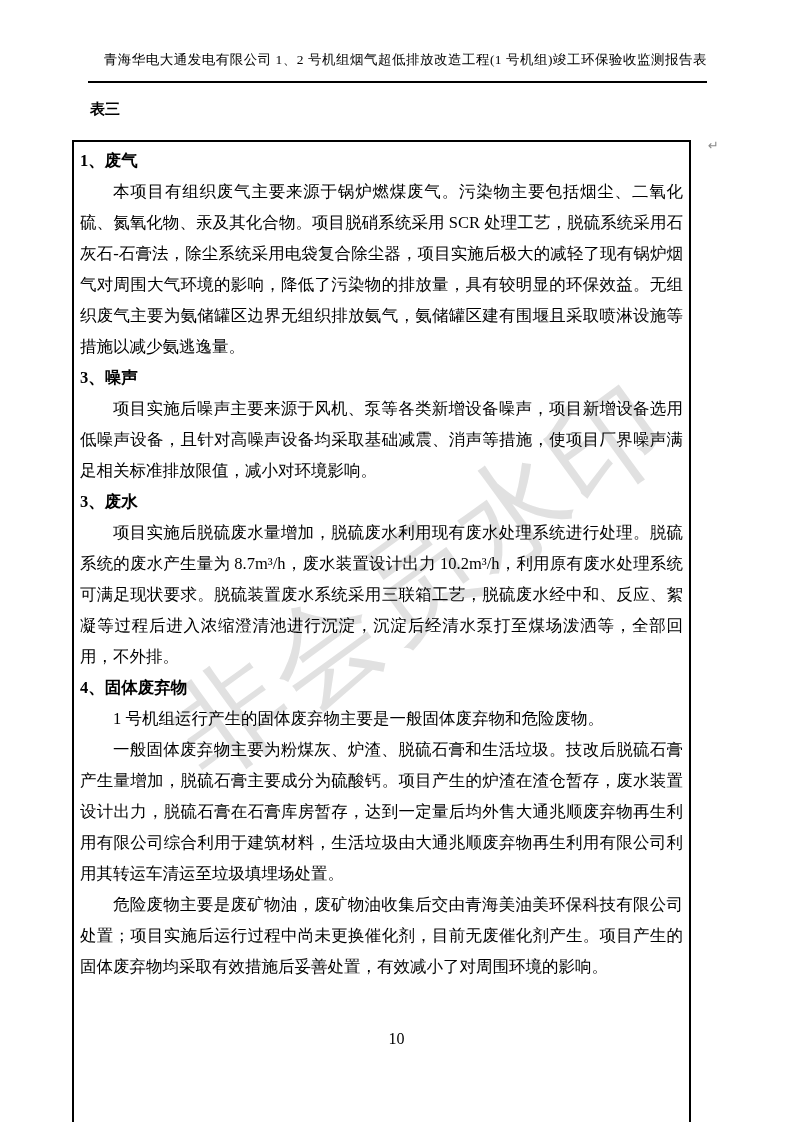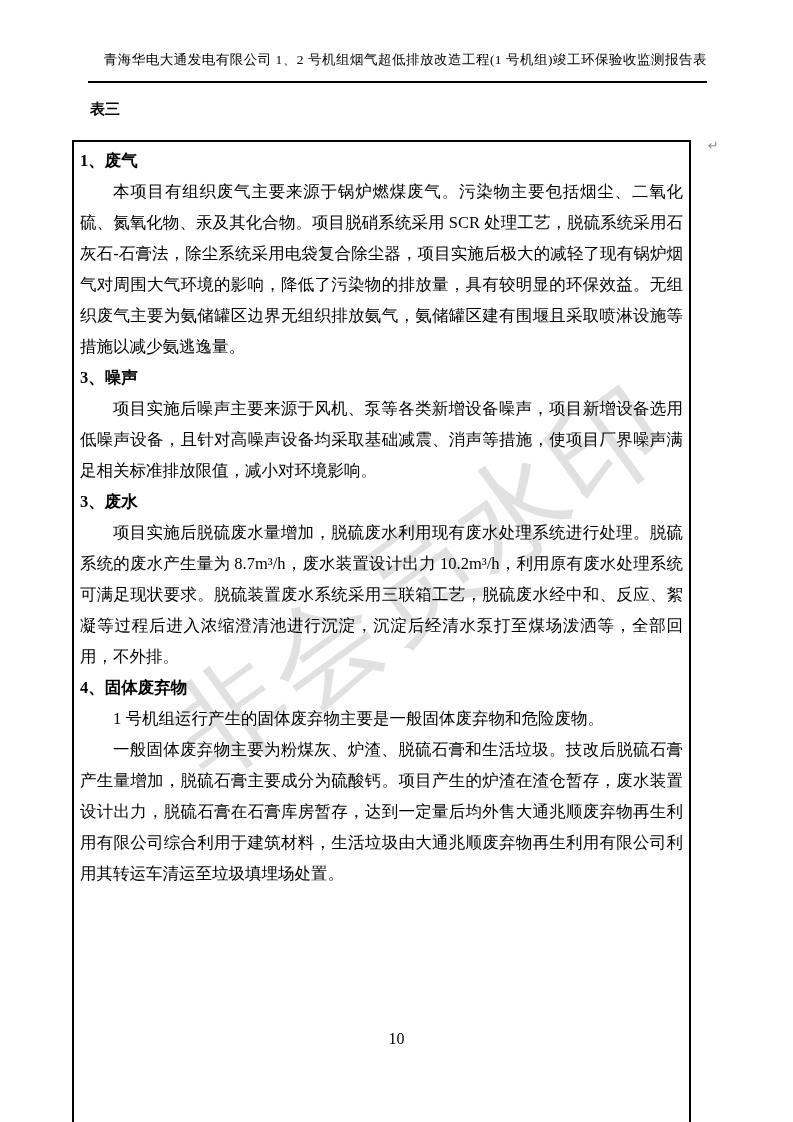--- a/index.html
+++ b/index.html
@@ -124,17 +124,18 @@
 
   <div class="section">
     <h3 class="section-heading">3、废水</h3>
     <p class="section-paragraph">项目实施后脱硫废水量增加，脱硫废水利用现有废水处理系统进行处理。脱硫系统的废水产生量为 8.7m³/h，废水装置设计出力 10.2m³/h，利用原有废水处理系统可满足现状要求。脱硫装置废水系统采用三联箱工艺，脱硫废水经中和、反应、絮凝等过程后进入浓缩澄清池进行沉淀，沉淀后经清水泵打至煤场泼洒等，全部回用，不外排。</p>
   </div>
 
   <div class="section">
     <h3 class="section-heading">4、固体废弃物</h3>
     <p class="section-paragraph">1 号机组运行产生的固体废弃物主要是一般固体废弃物和危险废物。</p>
     <p class="section-paragraph">一般固体废弃物主要为粉煤灰、炉渣、脱硫石膏和生活垃圾。技改后脱硫石膏产生量增加，脱硫石膏主要成分为硫酸钙。项目产生的炉渣在渣仓暂存，废水装置设计出力，脱硫石膏在石膏库房暂存，达到一定量后均外售大通兆顺废弃物再生利用有限公司综合利用于建筑材料，生活垃圾由大通兆顺废弃物再生利用有限公司利用其转运车清运至垃圾填埋场处置。</p>
+    <p class="section-paragraph">危险废物主要是废矿物油，废矿物油收集后交由青海美油美环保科技有限公司处置；项目实施后运行过程中尚未更换催化剂，目前无废催化剂产生。项目产生的固体废弃物均采取有效措施后妥善处置，有效减小了对周围环境的影响。</p>
   </div>
 
 </div>
 
 <div class="page-number">10</div>
 
 </body></html>

